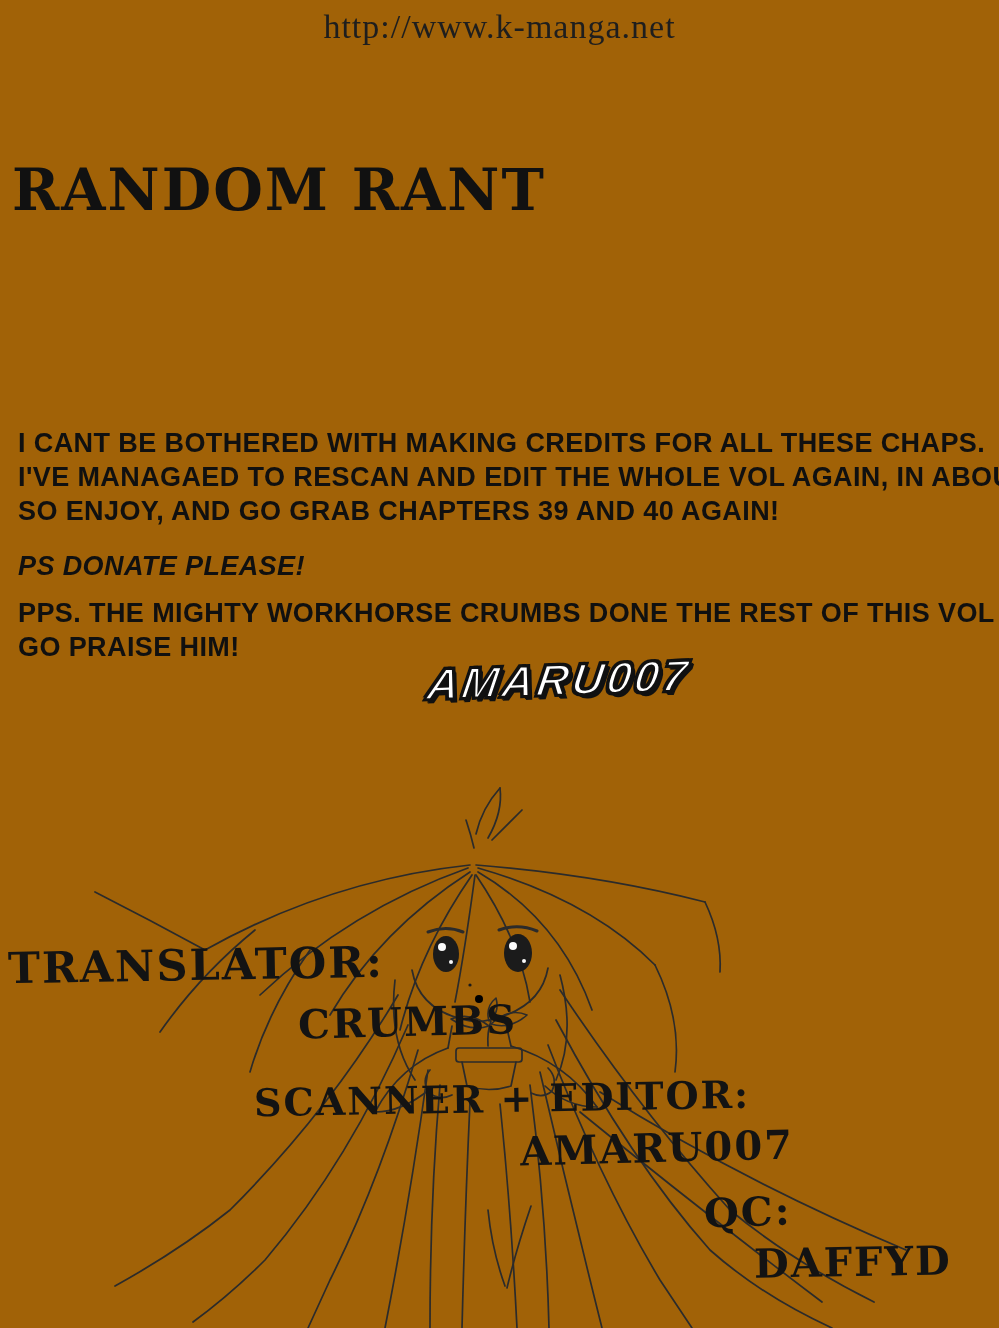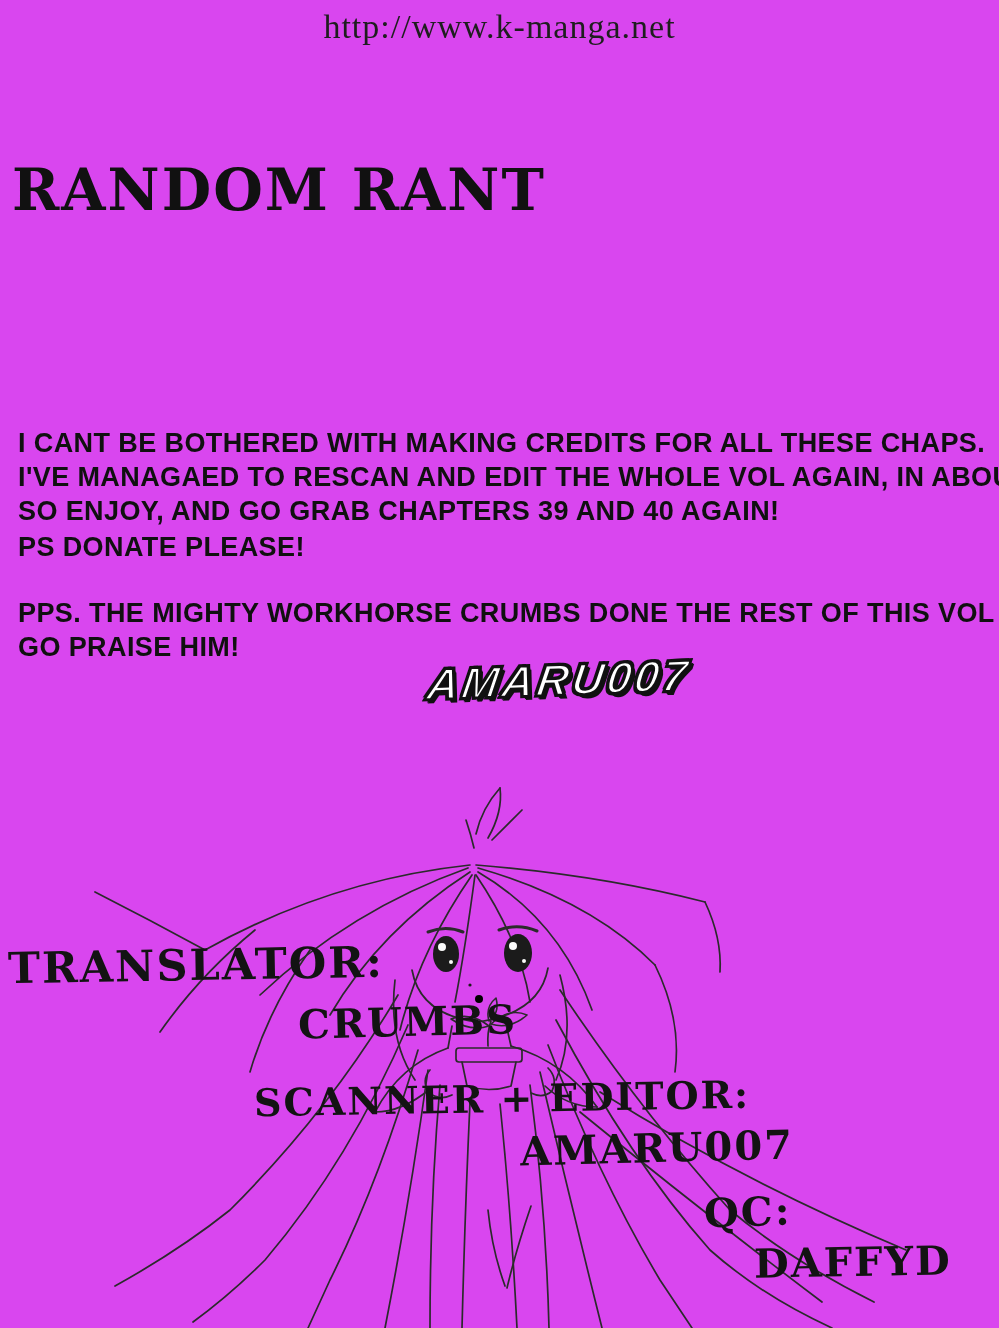--- a/index.html
+++ b/index.html
@@ -1,19 +1,19 @@
 <!DOCTYPE html>
 <html><head>
 <meta charset="utf-8">
 <style>
   html,body{margin:0;padding:0;background:#888;}
   .page{
     position:relative;
     width:999px;height:1328px;
-    background:#d946ef;
+    background:#a16207;
     overflow:hidden;
     font-family:"Liberation Sans",sans-serif;
     color:#151515;
   }
   .abs{position:absolute;}
   
   .serif-line{
     left:0;right:0;text-align:center;
     font-family:"Liberation Serif",serif;
     font-size:34px;letter-spacing:1px;color:#1e1e1e;
@@ -27,21 +27,21 @@
     color:#111;white-space:nowrap;
     transform:scaleY(1.02);
   }
   
   .comic{
     font-family:"Liberation Sans",sans-serif;
     font-weight:700;font-size:27px;letter-spacing:.4px;
     color:#101010;white-space:nowrap;line-height:34px;
   }
   .para{left:18px;top:426px;}
-  .ps{left:18px;top:530px;}
+  .ps{left:18px;top:549px;font-style:italic;}
   .pps{left:18px;top:596px;}
   
   .sig{
     left:428px;top:655px;
     font-family:"Liberation Sans",sans-serif;
     font-style:italic;font-weight:900;
     font-size:44px;letter-spacing:3px;
     color:#ffffff;
     -webkit-text-stroke:2.5px #111;
     text-shadow:3px 3px 0 #111,-2px -2px 0 #111,2px -2px 0 #111,-2px 2px 0 #111,4px 4px 0 #111;

